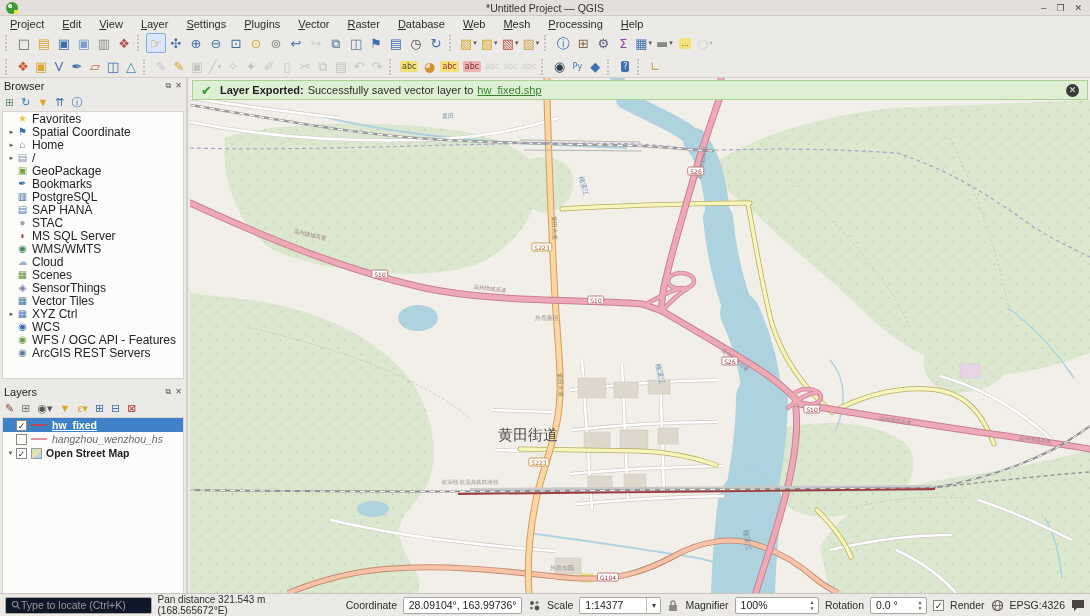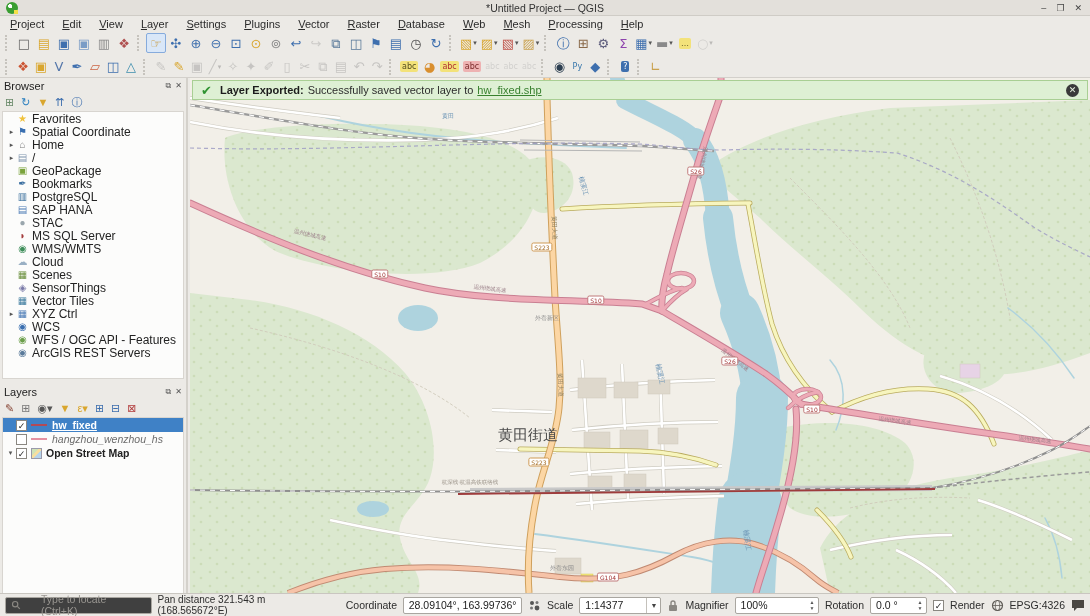--- a/index.html
+++ b/index.html
@@ -72,22 +72,22 @@
     border:1px solid #a9cf94; display:flex; align-items:center; padding:0 8px; }
   #msg-check { color:#2f9331; font-size:13px; font-weight:bold; margin-right:8px; }
   #msg-title { font-weight:bold; color:#1c1c1c; margin-right:4px; }
   #msg-text { color:#2c2c2c; margin-right:4px; }
   #msg-link { color:#38812f; text-decoration:underline; }
   #msg-close { margin-left:auto; width:13px; height:13px; border-radius:50%; background:#3a3a3a;
     color:#e8f2e0; font-size:9px; line-height:13px; text-align:center; }
   
   #statusbar { position:absolute; left:0; top:593px; width:1090px; height:23px; background:#eceae6;
     border-top:1px solid #c9c6c0; display:flex; align-items:center; padding:0 5px; gap:6px; font-size:10.5px; }
-  #locator { width:150px; height:17px; border:1px solid #a9a6a0; border-radius:2px; background:#404040;
-    display:flex; align-items:center; gap:20px; padding:0 5px; color:#9a9792; }
+  #locator { width:150px; height:17px; border:1px solid #a9a6a0; border-radius:2px; background:#0f172a;
+    display:flex; align-items:center; gap:0; padding:0 5px; color:#9a9792; }
   .sb-label { color:#2d2d2d; }
   .sb-field { height:17px; border:1px solid #a9a6a0; border-radius:2px; background:#fff;
     display:flex; align-items:center; justify-content:center; color:#222; }
   .sb-spin { position:relative; padding-right:13px; justify-content:flex-start; padding-left:5px;}
   .spin-btns { position:absolute; right:1px; top:1px; display:flex; flex-direction:column; }
   .spin-btns span { font-size:5px; line-height:6.5px; color:#555; text-align:center; width:10px; }
   .combo-arrow { width:14px; align-self:stretch; border-left:1px solid #c4c1bb; display:flex;
     align-items:center; justify-content:center; font-size:7px; color:#444; }
   .sb-icon { display:flex; align-items:center; }
   #statusbar .spacer { flex:1; }

